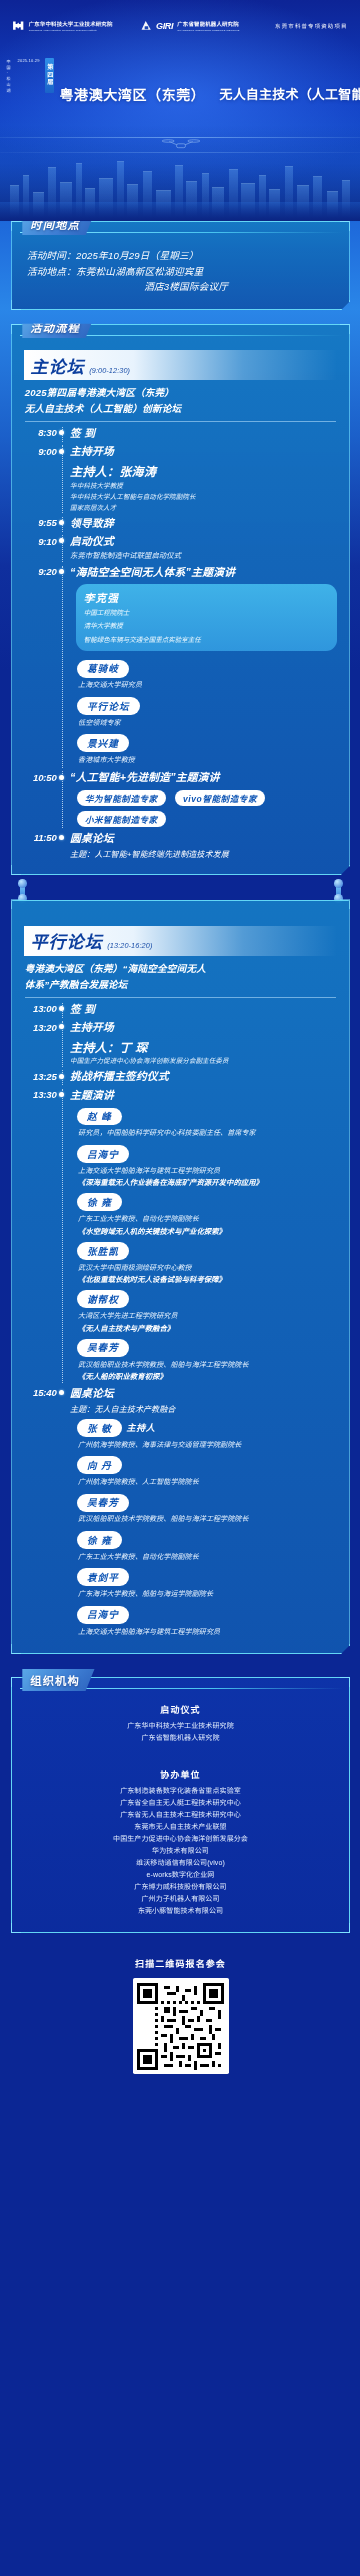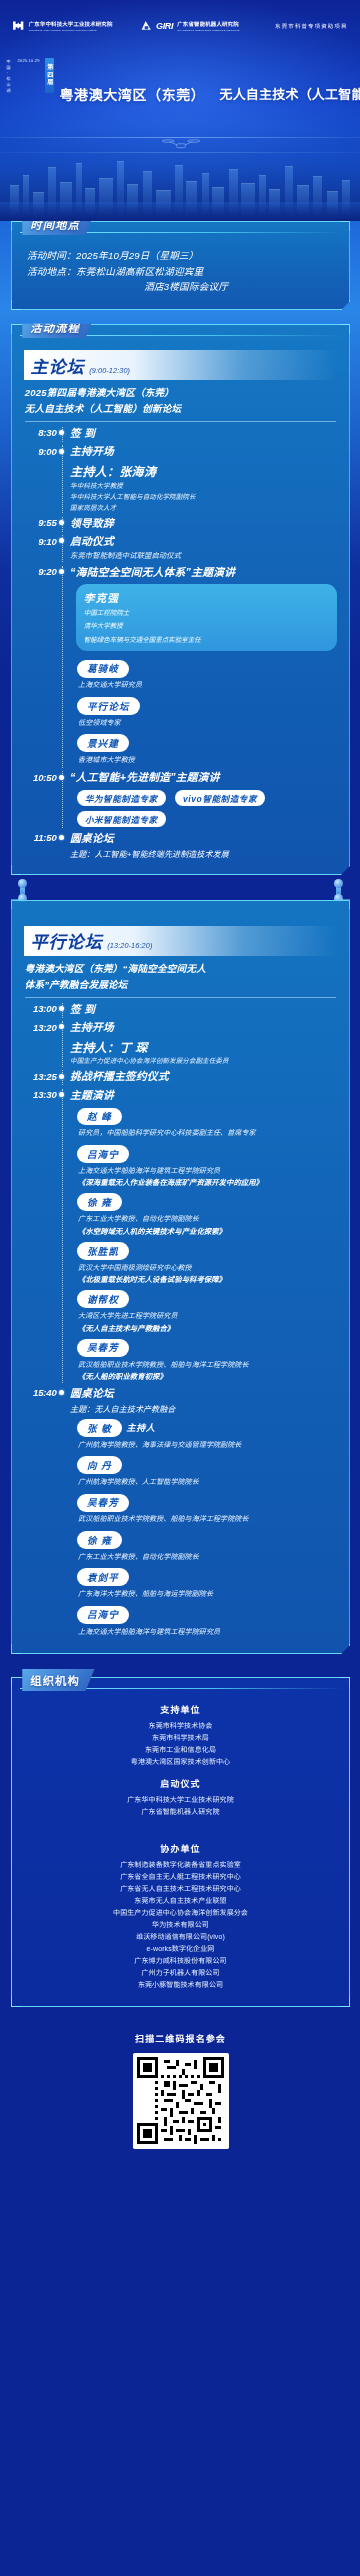--- a/index.html
+++ b/index.html
@@ -654,27 +654,20 @@
 
 <div class="panel-wrap">
   <div class="org-panel">
     <span class="corner tl"></span>
       <span class="corner tr"></span>
     <span class="corner bl"></span>
       <span class="corner br"></span>
     <div class="panel-tab-line"></div>
     <div class="panel-tab">组织机构</div>
 
-    <div class="org-group">
-      <div class="org-label">支持单位</div>
-      <div class="org-item">东莞市科学技术协会</div>
-      <div class="org-item">东莞市科学技术局</div>
-      <div class="org-item">东莞市工业和信息化局</div>
-      <div class="org-item">粤港澳大湾区国家技术创新中心</div>
-    </div>
 
     <div class="org-group">
       <div class="org-label">启动仪式</div>
       <div class="org-item">广东华中科技大学工业技术研究院</div>
       <div class="org-item">广东省智能机器人研究院</div>
     </div>
 
     <div class="org-group">
       <div class="org-label">协办单位</div>
       <div class="org-item">广东制造装备数字化装备省重点实验室</div>

